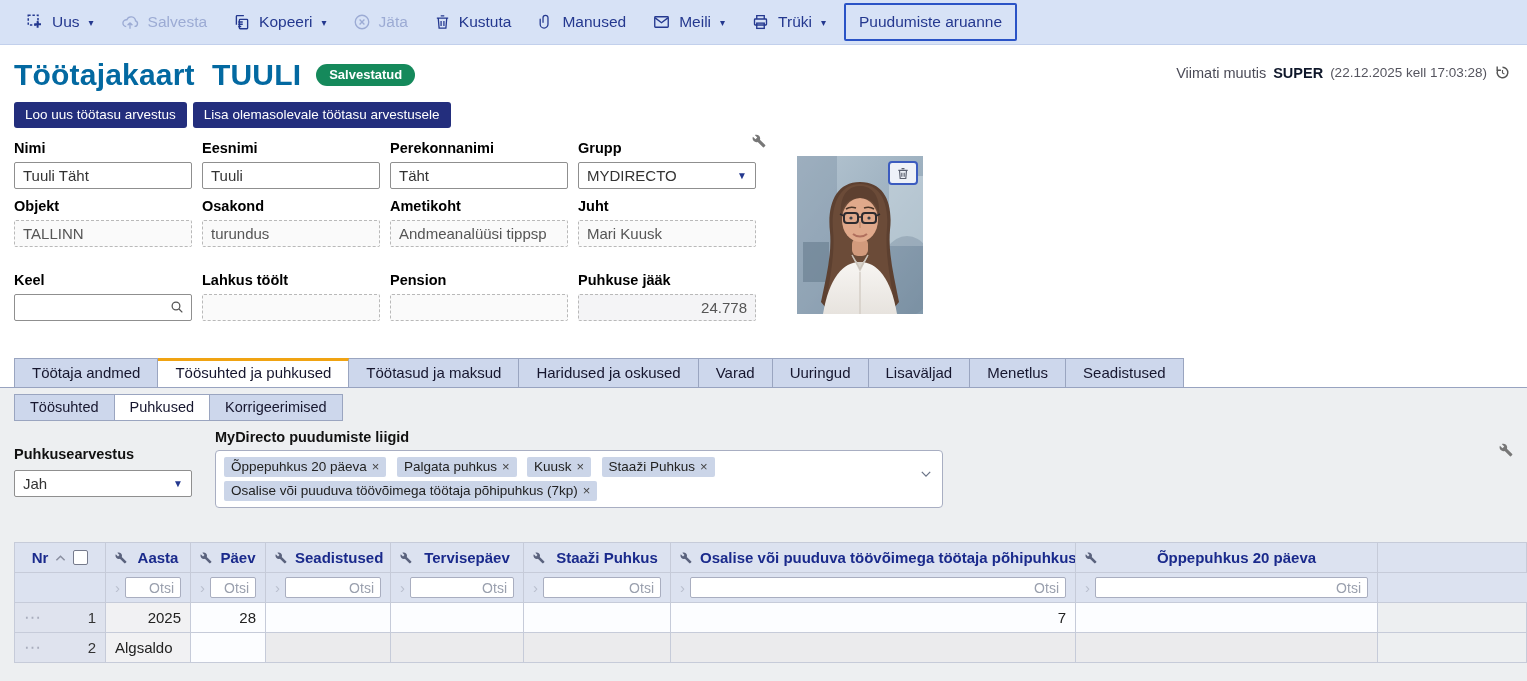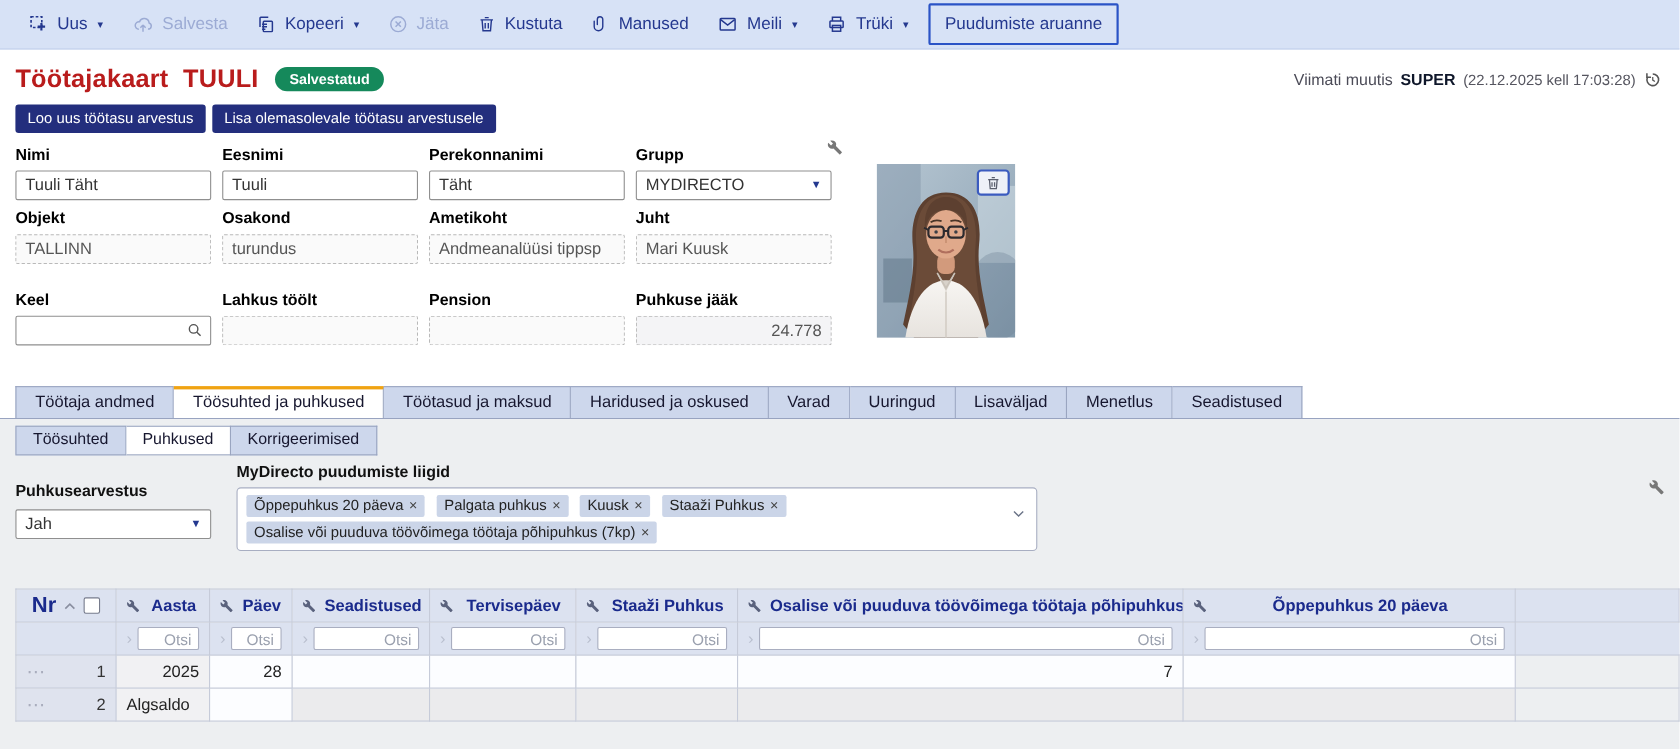--- a/index.html
+++ b/index.html
@@ -25,21 +25,21 @@
   .tb-item.disabled { color:#9cabd4; }
   .tb-item.disabled svg { stroke:#9cabd4; }
   .caret { font-size:10px; margin-left:1px; }
   .tb-highlight {
     border:2px solid #2a53c6; border-radius:2px; padding:8px 13px; margin-left:4px;
   }
 
   
   .page-head { display:flex; justify-content:space-between; align-items:flex-start; padding:13px 16px 0 14px; }
   .title-wrap { display:flex; align-items:center; gap:15px; }
-  .page-title { font-size:23px; font-weight:bold; color:#b91c1c; letter-spacing:.2px; }
+  .page-title { font-size:30px; font-weight:bold; color:#0369a1; letter-spacing:.2px; }
   .badge { background:#15895b; color:#fff; font-size:13px; font-weight:bold; padding:3px 13px 4px; border-radius:11px; }
   .last-mod { display:flex; align-items:center; gap:7px; color:#4b4b57; font-size:14.5px; padding-top:6px; }
   .last-mod b { color:#0f172a; }
   .last-mod .time { font-size:13.5px; color:#55555f; }
 
   .action-row { display:flex; gap:6px; padding:10px 14px 2px; }
   .navy-btn {
     background:#232e7d; color:#fff; border:none; border-radius:3px;
     font-size:13.5px; padding:5px 11px 6px; font-family:inherit; cursor:pointer;
   }
@@ -110,21 +110,21 @@
   .ms-chevron { position:absolute; right:9px; top:16px; }
   .pane-wrench { position:absolute; right:14px; top:55px; cursor:pointer; }
 
   
   .grid-wrap { margin:34px 0 0 14px; width:1513px; }
   table.grid { border-collapse:collapse; table-layout:fixed; width:100%; }
   table.grid th, table.grid td { border:1px solid #c6cbd9; padding:0 9px; height:30px; overflow:hidden; white-space:nowrap; }
   th.hcell { background:#dce2f0; }
   .hflex { display:flex; align-items:center; gap:8px; }
   .hflex .lbl { flex:1; text-align:center; color:#1a2a8c; font-weight:bold; font-size:15px; }
-  .nr-head { display:flex; align-items:center; justify-content:center; gap:7px; color:#1a2a8c; font-weight:bold; font-size:20px; }
+  .nr-head { display:flex; align-items:center; justify-content:center; gap:7px; color:#1a2a8c; font-weight:bold; font-size:15px; }
   .chk { width:15px; height:15px; border:1px solid #767b8c; border-radius:2px; background:#fff; cursor:pointer; }
   td.fcell { background:#dce2f0; }
   .fflex { display:flex; align-items:center; gap:5px; }
   .fchev { color:#b9bfce; font-size:15px; }
   .fcell input {
     flex:1; min-width:0; height:21px; border:1px solid #a9aec0; border-radius:2px;
     background:#fff; font-size:14px; color:#333; text-align:right; padding:0 6px; font-family:inherit;
   }
   .fcell input::placeholder { color:#9aa0ae; }
   td.cell { background:#fcfdff; font-size:15px; color:#222; }

